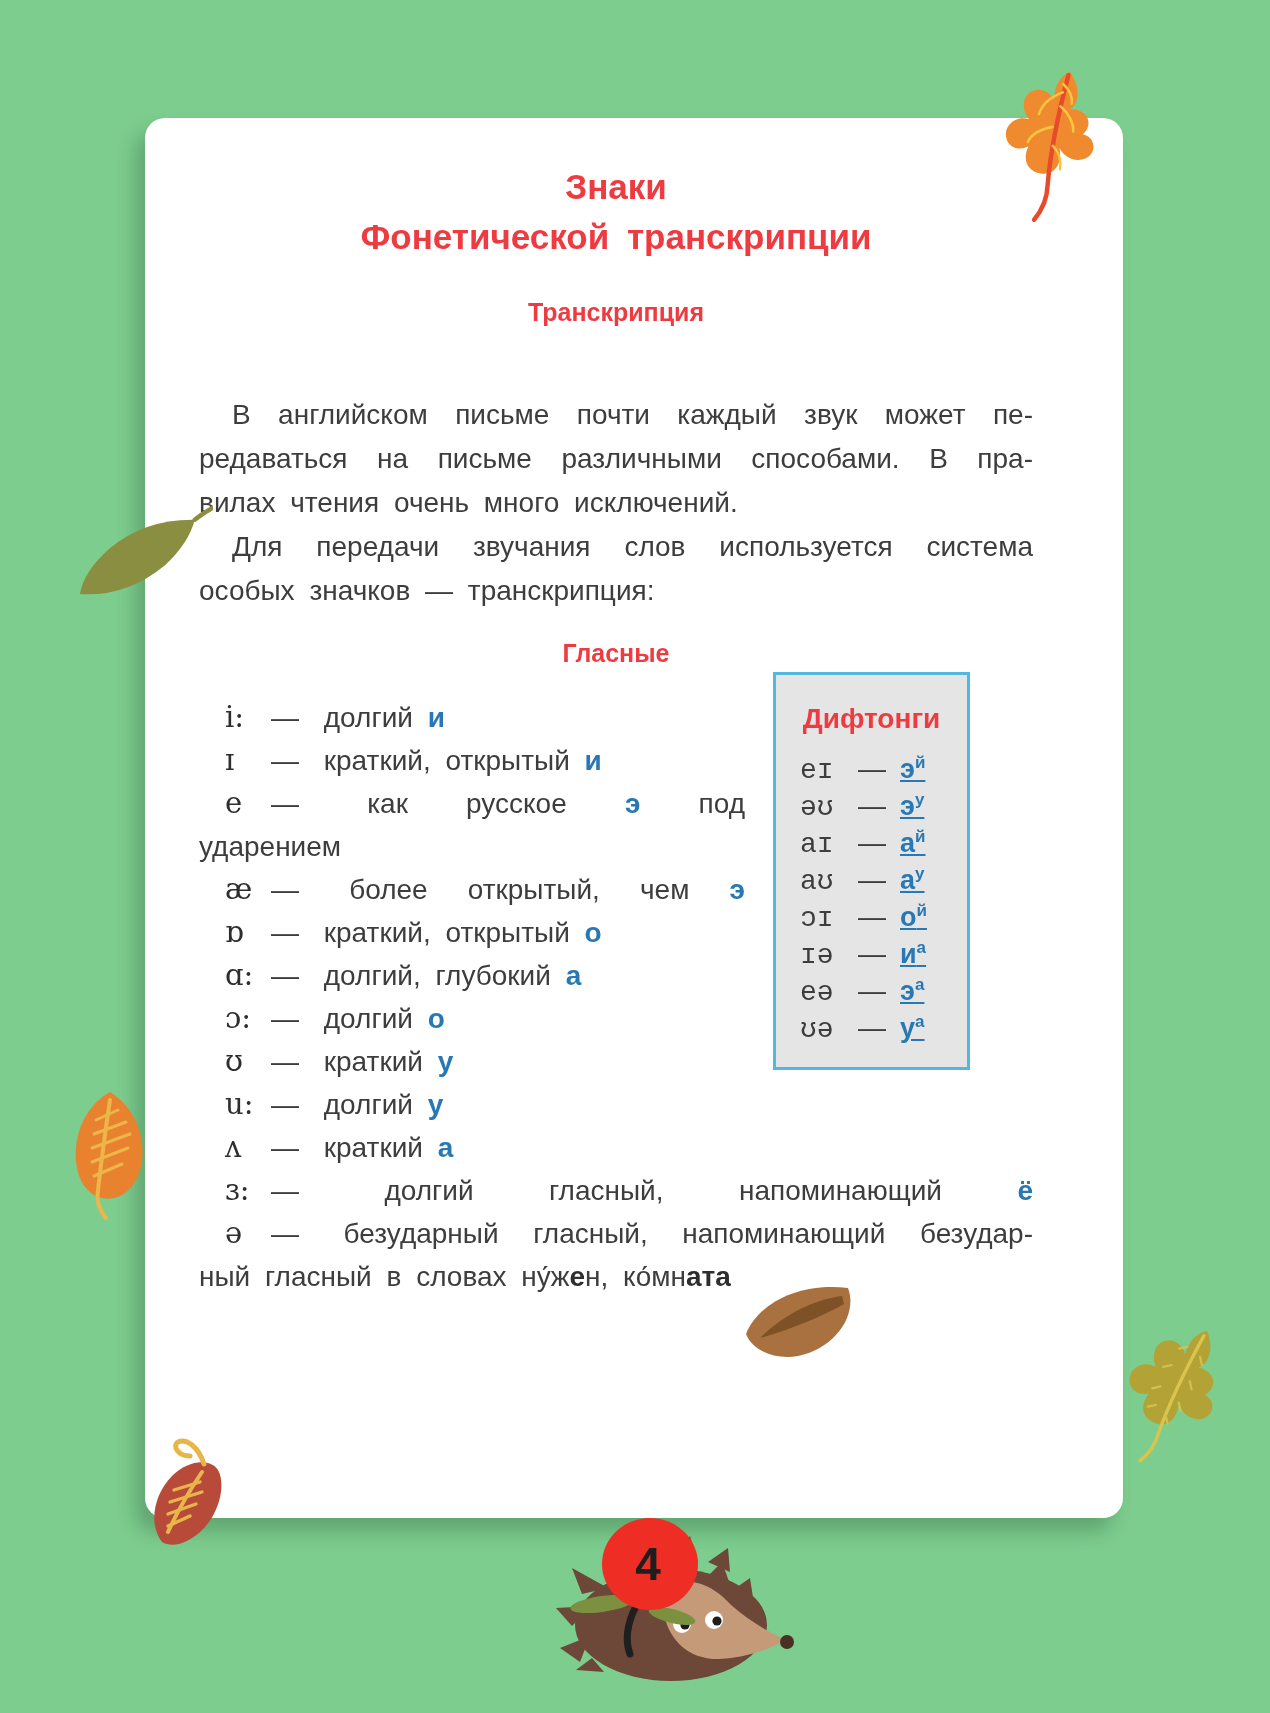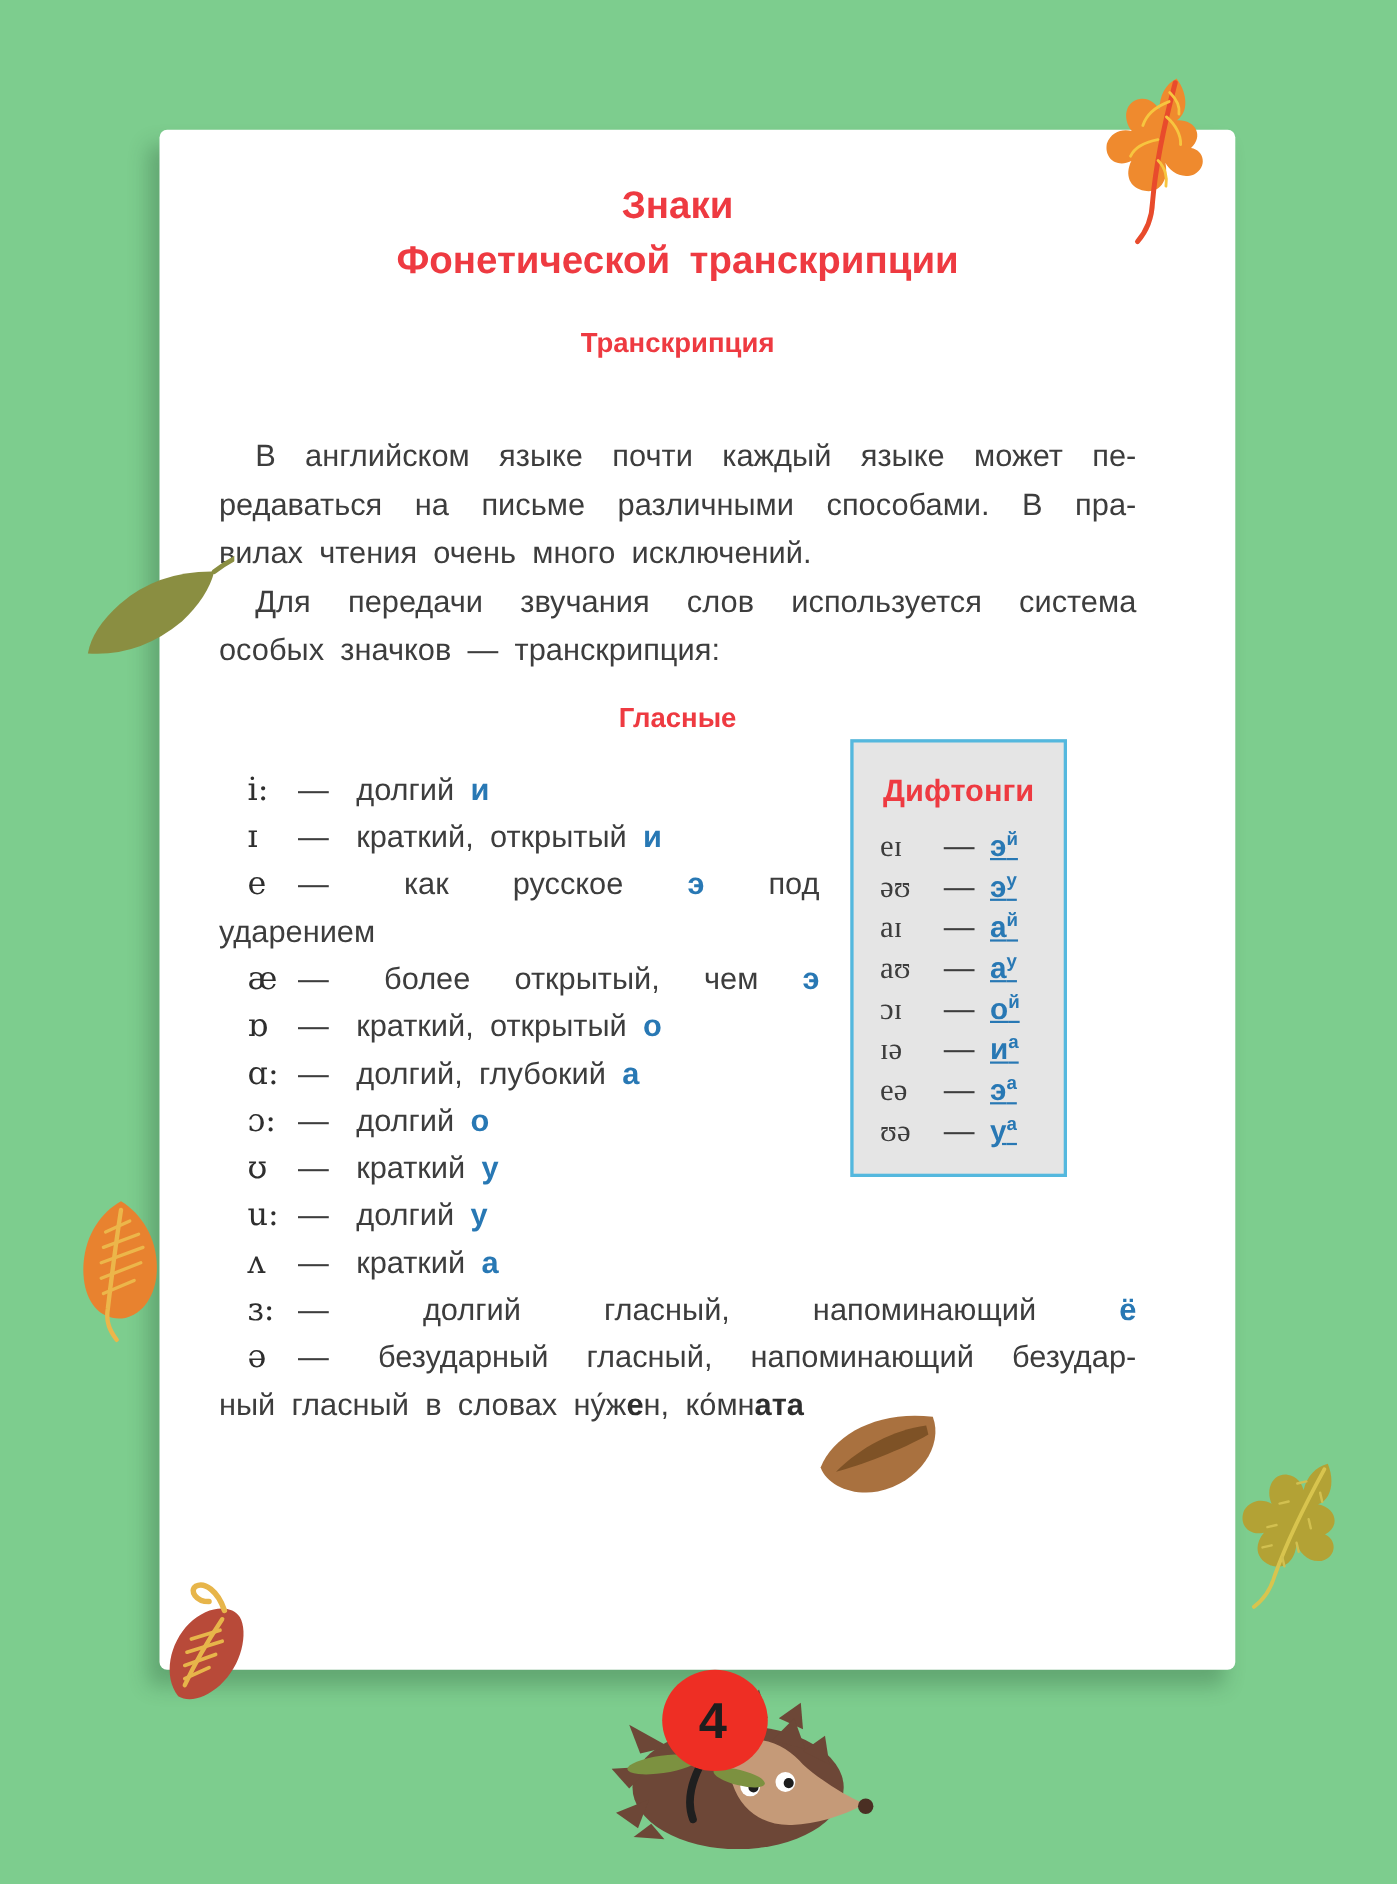--- a/index.html
+++ b/index.html
@@ -1,19 +1,19 @@
 <!DOCTYPE html>
 <html><head>
 <meta charset="utf-8">
 <style>
   html,body{margin:0;padding:0;}
   .stage{position:relative;width:1270px;height:1713px;background:#7dcd8e;overflow:hidden;
          font-family:"Liberation Sans",sans-serif;}
   .sheet{position:absolute;left:145px;top:118px;width:978px;height:1400px;background:#ffffff;
-         border-radius:7px;box-sizing:border-box;padding:0 90px 0 54px;
+         border-radius:20px;box-sizing:border-box;padding:0 90px 0 54px;
          box-shadow:-10px 14px 18px rgba(35,80,50,0.30);}
   .title{margin:44px 0 0;text-align:center;font-size:35px;line-height:50px;font-weight:bold;
          color:#ee3a41;word-spacing:8px;}
   .subhead{margin:36px 0 0;text-align:center;font-size:25px;font-weight:bold;color:#ee3a41;word-spacing:6px;}
   .intro{margin-top:66px;}
   .bodytext{font-size:28px;line-height:44px;color:#3d3d3d;word-spacing:7px;}
   .tline{white-space:normal;}
   .tline.stretch{text-align:justify;text-align-last:justify;}
   .tline.indent{padding-left:33px;}
   .vowels-head{margin-top:26px;}
@@ -23,40 +23,40 @@
   .vitem .tline.first{padding-left:26px;}
   .sym{display:inline-block;min-width:38px;font-family:"DejaVu Serif",serif;font-size:29px;color:#2e2e2e;}
   .dash{margin:0 10px 0 8px;color:#3d3d3d;}
   .blue{color:#2878b4;font-weight:bold;}
   .boldk{font-weight:bold;color:#2e2e2e;}
   .difbox{position:absolute;right:63px;top:-24px;width:197px;height:398px;background:#e5e5e5;
           border:3px solid #54b8de;box-sizing:border-box;}
   .diftitle{margin-top:28px;text-align:center;font-size:28px;font-weight:bold;color:#ee3a41;}
   .difrows{margin:18px 0 0 24px;}
   .drow{display:flex;align-items:baseline;height:37px;font-size:28px;color:#3d3d3d;}
-  .dsym{width:58px;font-family:Liberation Serif, serif;}
+  .dsym{width:58px;font-family:Liberation Mono, monospace;}
   .ddash{width:42px;}
   .dval{color:#2878b4;font-weight:bold;font-size:27px;text-decoration:underline;}
   .dval sup{font-size:17px;}
   .deco{position:absolute;}
 </style>
 </head>
 <body>
 
 <div class="stage">
 
   <div class="sheet">
     <h1 class="title"><span>Знаки</span><br>
       <span>Фонетической транскрипции</span></h1>
 
     <h2 class="subhead">Транскрипция</h2>
 
     <div class="intro bodytext">
         <div>
-          <div class="tline stretch indent">В английском языке почти каждый языке может пе-</div>
+          <div class="tline stretch indent">В английском письме почти каждый звук может пе-</div>
           <div class="tline stretch">редаваться на письме различными способами. В пра-</div>
           <div class="tline">вилах чтения очень много исключений.</div>
         </div>
         <div>
           <div class="tline stretch indent">Для передачи звучания слов используется система</div>
           <div class="tline">особых значков — транскрипция:</div>
         </div>
       </div>
 
     <h2 class="subhead vowels-head">Гласные</h2>

